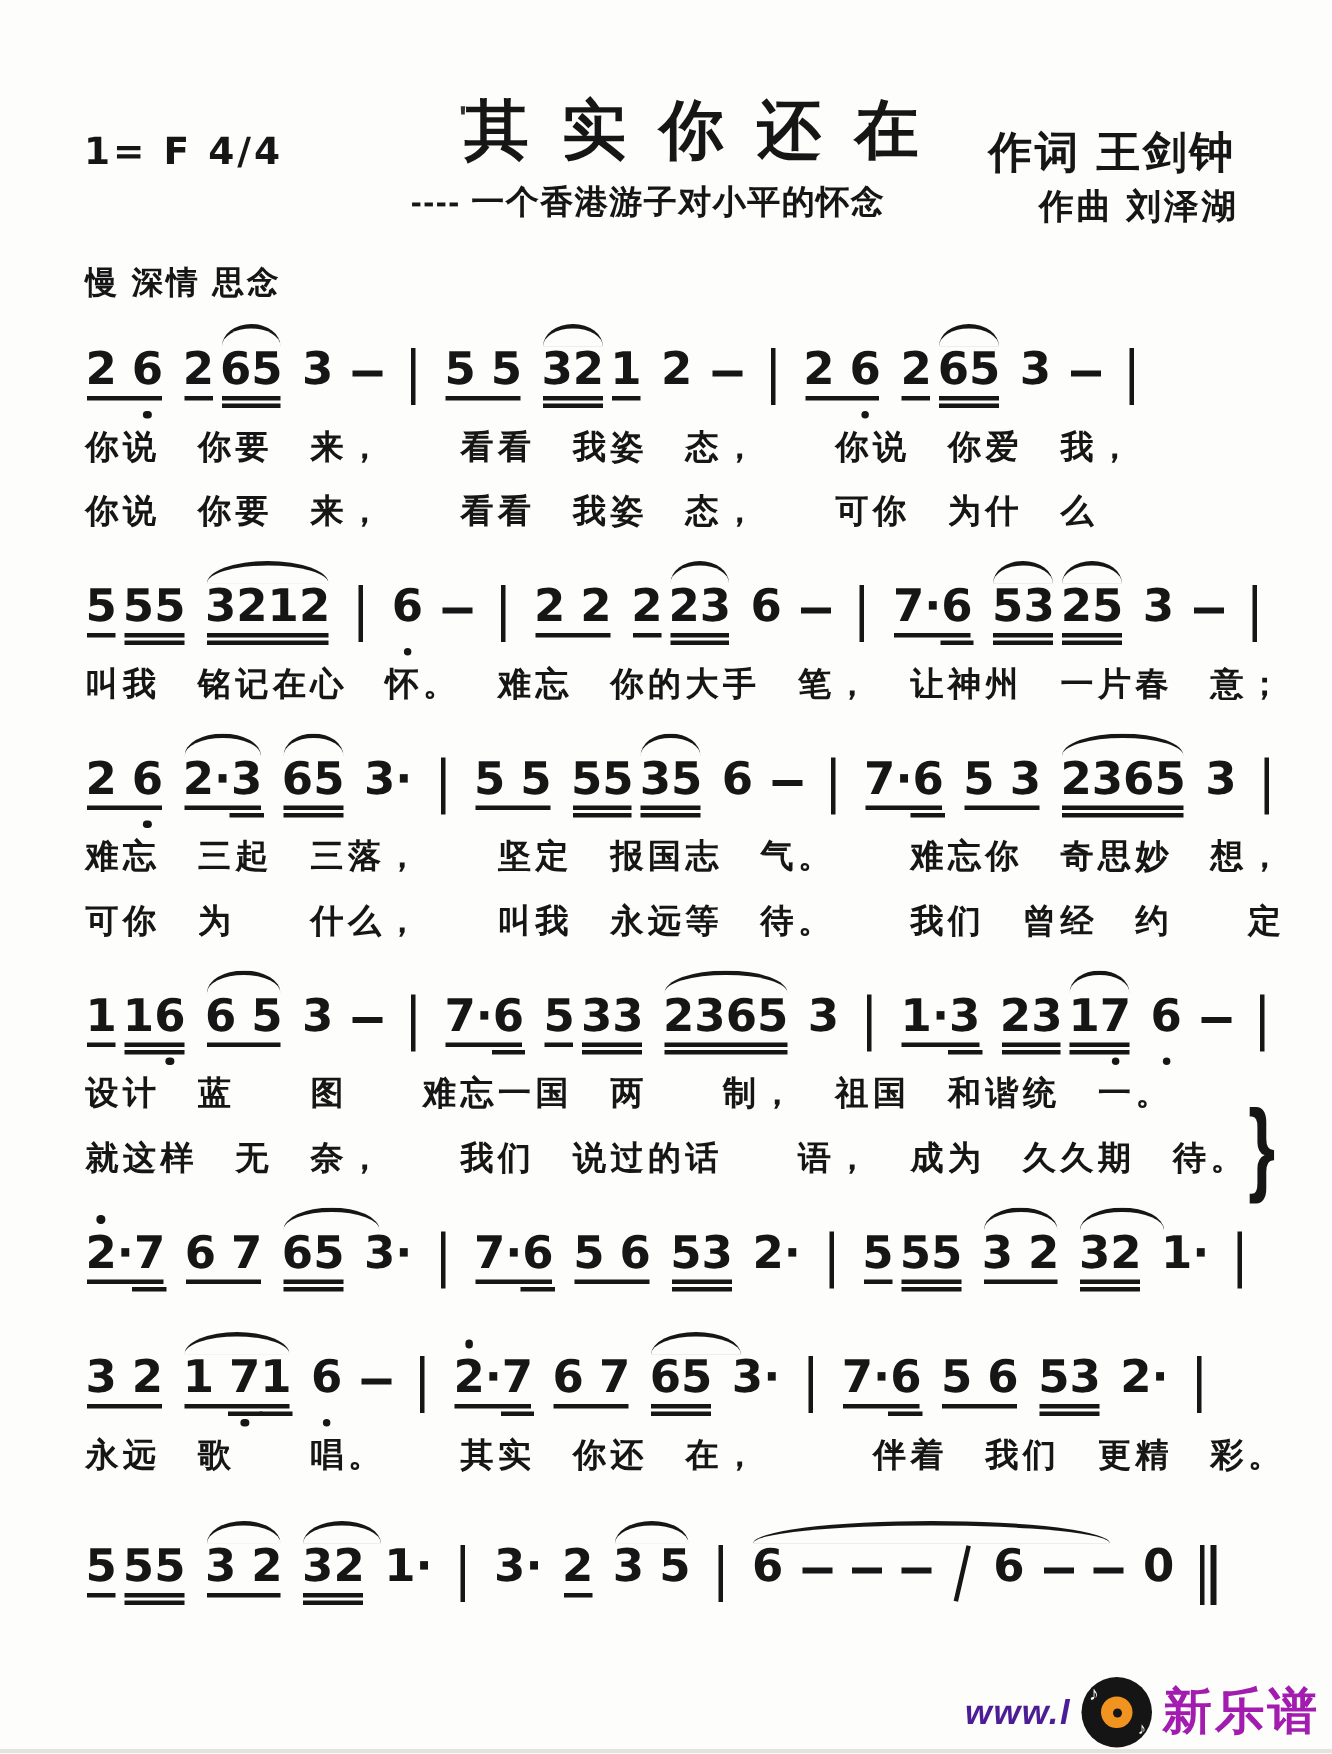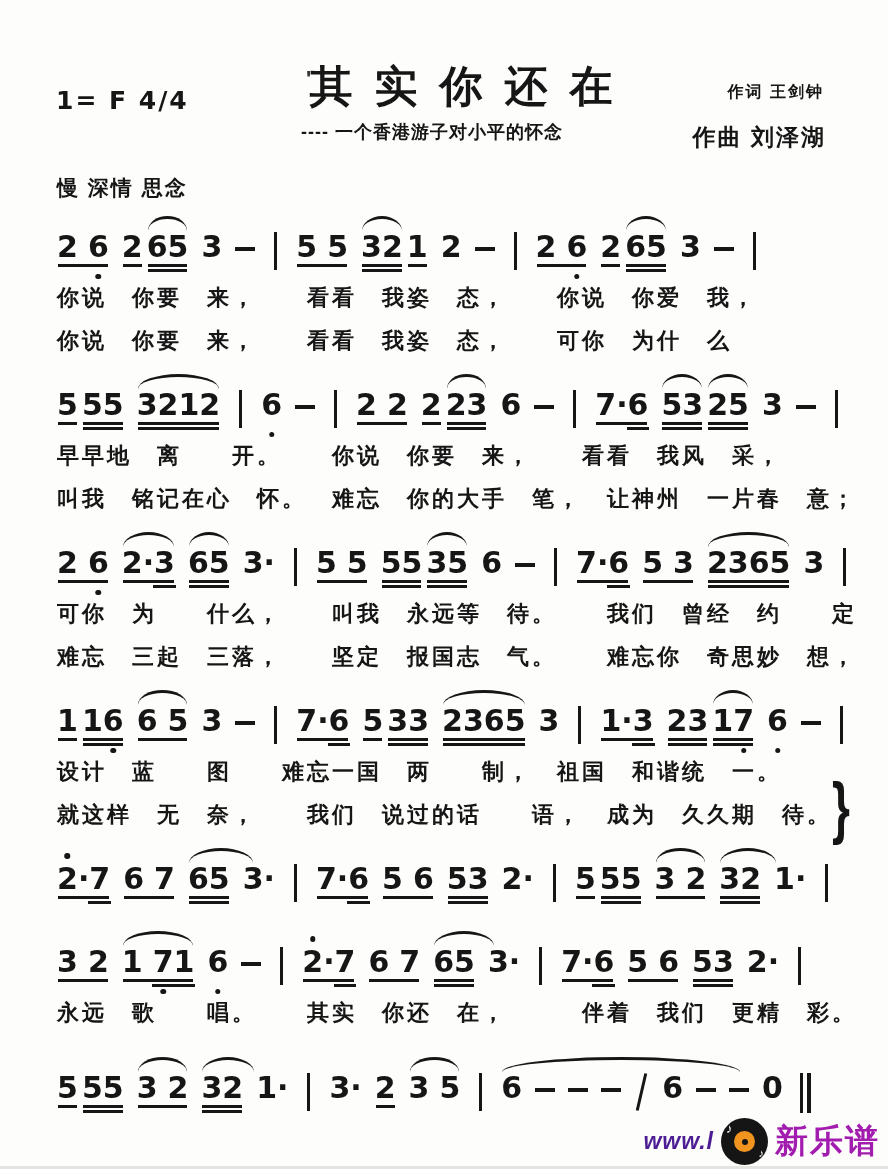--- a/index.html
+++ b/index.html
@@ -6,22 +6,22 @@
   .page{position:relative;width:888px;height:1169px;background:#fdfdfb;overflow:hidden;
         font-family:"Liberation Sans",sans-serif;color:#161616;}
   
   .header{position:relative;height:208px;}
   .key{position:absolute;left:56px;top:86px;font-size:25px;font-weight:bold;letter-spacing:2px;
        font-family:"DejaVu Sans",sans-serif;}
   .stray{position:absolute;left:306px;top:66px;font-size:22px;font-weight:bold;color:#333;}
   .title{position:absolute;left:460px;top:58px;transform:translateX(-50%);white-space:nowrap;
          font-size:43px;font-weight:bold;letter-spacing:22px;margin-left:12px;}
   .subtitle{position:absolute;left:432px;top:120px;transform:translateX(-50%);white-space:nowrap;
-            font-size:18px;font-weight:bold;letter-spacing:1px;}
-  .lyricist{position:absolute;right:64px;top:82px;font-size:16px;font-weight:bold;letter-spacing:2px;}
+            font-size:22px;font-weight:bold;letter-spacing:1px;}
+  .lyricist{position:absolute;right:64px;top:82px;font-size:29px;font-weight:bold;letter-spacing:2px;}
   .composer{position:absolute;right:62px;top:122px;font-size:23px;font-weight:bold;letter-spacing:2px;}
   .tempo{position:absolute;left:57px;top:174px;font-size:21px;font-weight:bold;letter-spacing:2px;text-align:center;}
   
   .score{position:relative;padding-left:57px;padding-right:36px;}
   .system{position:relative;margin-bottom:10px;}
   .notes-row{display:flex;align-items:flex-start;column-gap:13px;padding-top:24px;
              font-family:"DejaVu Sans",sans-serif;font-weight:bold;}
   .tok{position:relative;font-size:30px;line-height:1;flex:none;}
   .tok .txt{display:flex;}
   .ch{position:relative;display:inline-block;min-width:17px;text-align:center;}
@@ -260,21 +260,20 @@
             <div class="arc"></div>
           </div>
           <div class="tok">
             <div class="txt">
               <span class="ch">3</span>
             </div>
           </div>
           <div class="dash"></div>
           <div class="bar"></div>
         </div>
-        <div class="lyrics">早早地　离　　开。　　你说　你要　来，　　看看　我风　采，</div>
         <div class="lyrics">叫我　铭记在心　怀。　难忘　你的大手　笔，　让神州　一片春　意；</div>
       </div>
       <div class="system" style="margin-bottom: 10px;">
         <div class="notes-row">
           <div class="tok">
             <div class="txt">
               <span class="ch">2</span>
               <span class="ch sp"></span>
               <span class="ch">6<div class="dot lo"></div></span>
             </div>
@@ -364,22 +363,22 @@
             <div class="ul u2"></div>
             <div class="arc"></div>
           </div>
           <div class="tok">
             <div class="txt">
               <span class="ch">3</span>
             </div>
           </div>
           <div class="bar"></div>
         </div>
+        <div class="lyrics">难忘　三起　三落，　　坚定　报国志　气。　　难忘你　奇思妙　想，</div>
         <div class="lyrics">可你　为　　什么，　　叫我　永远等　待。　　我们　曾经　约　　定</div>
-        <div class="lyrics">难忘　三起　三落，　　坚定　报国志　气。　　难忘你　奇思妙　想，</div>
       </div>
       <div class="system" style="margin-bottom: 10px;">
         <div class="notes-row">
           <div class="tok">
             <div class="txt">
               <span class="ch">1</span>
             </div>
             <div class="ul u1"></div>
           </div>
           <div class="tok tight">

